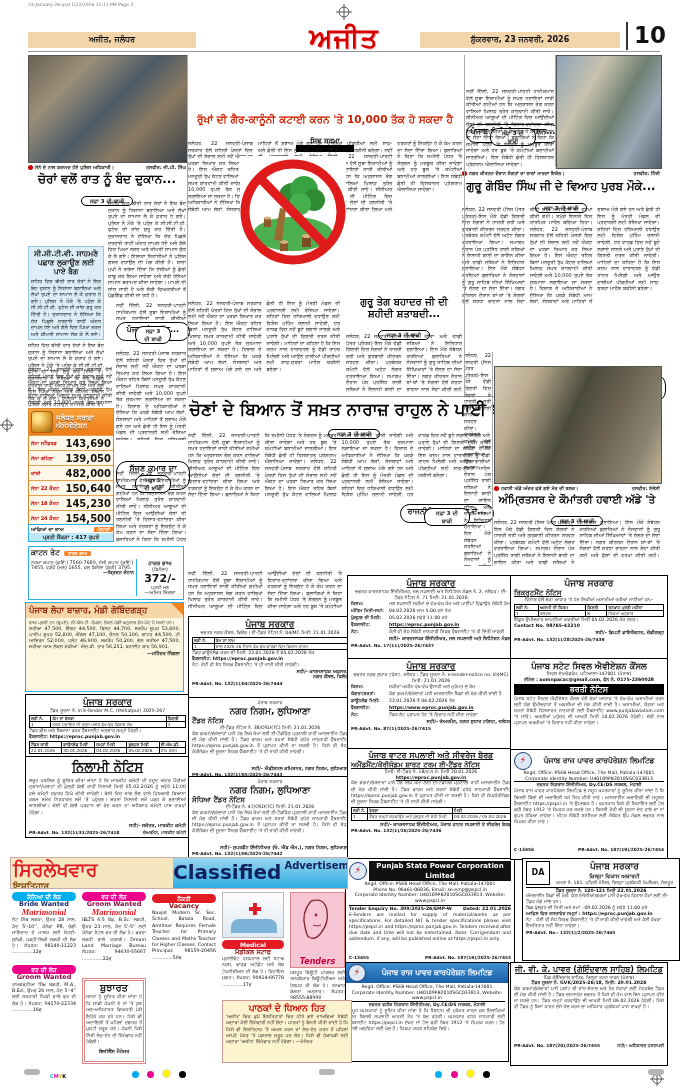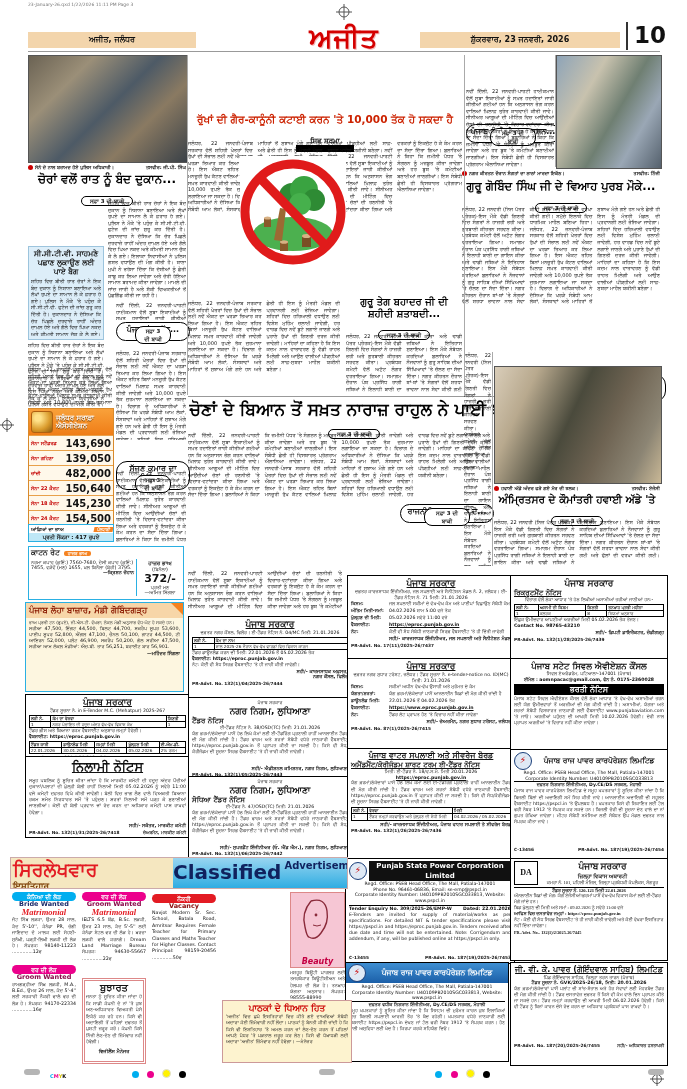--- a/index.html
+++ b/index.html
@@ -577,21 +577,21 @@
     <div class="ns">Regd. Office: PSEB Head Office, The Mall, Patiala-147001</div>
     <div class="ns">Corporate Identity Number: U40109PB2010SGC033813</div>
     <div style="font-weight:bold;text-align:center;border-top:1px solid #000;">ਦਫ਼ਤਰ ਨਿਗਰਾਨ ਇੰਜੀਨੀਅਰ, Dy.CE/DS ਸਰਕਲ, ਮੋਹਾਲੀ</div>
     <div class="bodytxt" style="height:58px;font-size:4.6px;">ਪੰਜਾਬ ਰਾਜ ਪਾਵਰ ਕਾਰਪੋਰੇਸ਼ਨ ਲਿਮਟਿਡ ਦੇ ਸਮੂਹ ਖਪਤਕਾਰਾਂ ਨੂੰ ਸੂਚਿਤ ਕੀਤਾ ਜਾਂਦਾ ਹੈ ਕਿ ਬਿਜਲੀ ਬਿੱਲਾਂ ਦੀ ਅਦਾਇਗੀ ਸਮੇਂ ਸਿਰ ਕੀਤੀ ਜਾਵੇ। ਆਨਲਾਈਨ ਅਦਾਇਗੀ ਦੀ ਸਹੂਲਤ ਵੈੱਬਸਾਈਟ https://pspcl.in 'ਤੇ ਉਪਲਬਧ ਹੈ। ਖਪਤਕਾਰ ਕਿਸੇ ਵੀ ਸ਼ਿਕਾਇਤ ਲਈ ਟੋਲ ਫਰੀ ਨੰਬਰ 1912 'ਤੇ ਸੰਪਰਕ ਕਰ ਸਕਦੇ ਹਨ। ਬਿਜਲੀ ਚੋਰੀ ਦੀ ਸੂਚਨਾ ਦੇਣ ਵਾਲੇ ਦਾ ਨਾਂ ਗੁਪਤ ਰੱਖਿਆ ਜਾਵੇਗਾ। ਮੀਟਰ ਸੰਬੰਧੀ ਸਮੱਸਿਆ ਲਈ ਸੰਬੰਧਤ ਉਪ ਮੰਡਲ ਦਫ਼ਤਰ ਨਾਲ ਸੰਪਰਕ ਕੀਤਾ ਜਾਵੇ।</div>
     <div class="prline">
         <span>C-13456</span>
       <span>PR-Advt. No. 187(19)/2025-26/7454</span>
       </div>
   </div>
 
-  <div class="abs notice" style="left:510px;top:858px;width:150px;height:97px;font-family:Liberation Serif, serif;">
+  <div class="abs notice" style="left:522px;top:858px;width:150px;height:97px;">
     <div style="display:flex;gap:3px;align-items:center;">
       <div style="width:22px;height:22px;border:1.2px solid #000;flex:none;text-align:center;font-weight:bold;font-size:8px;line-height:22px;">DA</div>
       <div style="flex:1;text-align:center;">
         <div style="font-weight:bold;font-size:9px;">ਪੰਜਾਬ ਸਰਕਾਰ</div>
         <div style="font-size:5.5px;font-weight:bold;">ਜ਼ਿਲ੍ਹਾ ਵਿਕਾਸ ਅਥਾਰਟੀ</div>
         <div class="ns">ਕਮਰਾ ਨੰ. 101, ਪਹਿਲੀ ਮੰਜ਼ਿਲ, ਜ਼ਿਲ੍ਹਾ ਪ੍ਰਬੰਧਕੀ ਕੰਪਲੈਕਸ, ਸੰਗਰੂਰ</div>
       </div>
     </div>
     <div class="ns" style="font-weight:bold;border-top:1px solid #000;margin-top:1px;">ਟੈਂਡਰ ਸੂਚਨਾ ਨੰ. 120-121 ਮਿਤੀ 22.01.2026</div>
     <div>ਔਨਲਾਈਨ ਬਿਡਾਂ ਦੀ ਮੰਗ: ਯੋਗ ਏਜੰਸੀਆਂ/ਫ਼ਰਮਾਂ ਪਾਸੋਂ ਵੱਖ-ਵੱਖ ਵਿਕਾਸ ਕੰਮਾਂ ਲਈ ਈ-ਟੈਂਡਰ ਮੰਗੇ ਜਾਂਦੇ ਹਨ।</div>
@@ -646,30 +646,39 @@
       <div style="font-weight:bold;font-size:5px;text-align:center;">ਵਿਜੀਲੈਂਸ ਮੈਨੇਜਰ</div>
     </div>
   </div>
 
   <div class="abs" style="left:152px;top:892px;width:64px;">
     <div class="ctab redtab" style="margin-top:2px;">ਨੌਕਰੀ</div>
     <div class="wl" style="color:#8a0a0a;">Vacancy</div>
     <div class="adtxt" style="height:62px;">Navjot Modern Sr. Sec. School, Batala Road, Amritsar Requires Female Teacher for Primary Classes and Maths Teacher for Higher Classes. Contact Principal: 98159-20456 ..............50ਵ</div>
   </div>
 
+  <div class="abs" style="left:222px;top:892px;width:62px;">
+    <div style="height:44px;background:linear-gradient(#fdfdfd,#dfe9f2);border:1px solid #bbb;position:relative;">
+      <div style="position:absolute;left:26px;top:10px;width:12px;height:12px;background:#e31b23;clip-path:polygon(33% 0,66% 0,66% 33%,100% 33%,100% 66%,66% 66%,66% 100%,33% 100%,33% 66%,0 66%,0 33%,33% 33%);"></div>
+      <div style="position:absolute;left:8px;top:26px;width:46px;height:14px;border-radius:8px 8px 0 0;background:#7fb2d8;"></div>
+    </div>
+    <div class="ctab redtab" style="margin-top:2px;">Medical</div>
+    <div class="wl" style="color:#8a0a0a;">ਮੈਡੀਕਲ ਸਟਾਫ</div>
+    <div class="adtxt" style="height:40px;">ਪ੍ਰਾਈਵੇਟ ਹਸਪਤਾਲ ਲਈ ਸਟਾਫ ਨਰਸ, ਵਾਰਡ ਅਟੈਂਡੈਂਟ ਅਤੇ ਲੈਬ ਟੈਕਨੀਸ਼ੀਅਨ ਦੀ ਲੋੜ ਹੈ। ਰਿਹਾਇਸ਼ ਮੁਫ਼ਤ। ਸੰਪਰਕ: 90414-66778 ..............17ਵ</div>
+  </div>
 
   <div class="abs" style="left:290px;top:892px;width:55px;">
     <div style="height:74px;background:#f6c6d4;border:1px solid #d88;position:relative;">
       <svg width="55" height="60" viewBox="0 0 55 60">
         <path d="M20 8 Q34 4 36 18 Q38 30 30 40 Q24 48 18 44" fill="none" stroke="#8a2a3a" stroke-width="1.4"></path>
         <path d="M20 8 Q10 20 14 34 Q16 44 18 44" fill="none" stroke="#8a2a3a" stroke-width="1.4"></path>
         <circle cx="25" cy="22" r="1.4" fill="#8a2a3a"></circle>
         <path d="M22 32 Q26 34 30 32" fill="none" stroke="#8a2a3a" stroke-width="1"></path>
       </svg>
-      <div style="position:absolute;bottom:1px;width:100%;text-align:center;color:#c40042;font-weight:bold;font-size:8px;font-style:italic;">Beauty</div>
+      <div style="position:absolute;bottom:1px;width:100%;text-align:center;color:#c40042;font-weight:bold;font-size:8px;font-style:italic;">Tenders</div>
     </div>
     <div class="adtxt" style="height:30px;margin-top:2px;">ਮਸ਼ਹੂਰ ਬਿਊਟੀ ਪਾਰਲਰ ਲਈ ਤਜਰਬੇਕਾਰ ਬਿਊਟੀਸ਼ੀਅਨ ਅਤੇ ਹੈਲਪਰ ਦੀ ਲੋੜ ਹੈ। ਤਨਖਾਹ ਯੋਗਤਾ ਅਨੁਸਾਰ। ਸੰਪਰਕ: 98555-88990 ..............21ਵ</div>
   </div>
 
   <div class="abs readers" style="left:222px;top:1000px;width:122px;height:57px;">
     <div class="rh">ਪਾਠਕਾਂ ਦੇ ਧਿਆਨ ਹਿਤ</div>
     <div class="adtxt" style="height:42px;">'ਅਜੀਤ' ਵਿਚ ਛਪੇ ਇਸ਼ਤਿਹਾਰਾਂ ਵਿਚ ਕੀਤੇ ਗਏ ਦਾਅਵਿਆਂ ਸੰਬੰਧੀ ਅਦਾਰਾ ਕੋਈ ਜ਼ਿੰਮੇਵਾਰੀ ਨਹੀਂ ਲੈਂਦਾ। ਪਾਠਕਾਂ ਨੂੰ ਬੇਨਤੀ ਕੀਤੀ ਜਾਂਦੀ ਹੈ ਕਿ ਕਿਸੇ ਵੀ ਇਸ਼ਤਿਹਾਰ 'ਤੇ ਅਮਲ ਕਰਨ ਜਾਂ ਲੈਣ-ਦੇਣ ਕਰਨ ਤੋਂ ਪਹਿਲਾਂ ਆਪਣੇ ਪੱਧਰ 'ਤੇ ਪੜਤਾਲ ਜ਼ਰੂਰ ਕਰ ਲੈਣ। ਕਿਸੇ ਵੀ ਧੋਖਾਧੜੀ ਲਈ ਅਦਾਰਾ 'ਅਜੀਤ' ਜ਼ਿੰਮੇਵਾਰ ਨਹੀਂ ਹੋਵੇਗਾ। —ਮੈਨੇਜਰ</div>
   </div>
 
   <div class="abs" style="left:24px;top:1066px;width:640px;height:12px;display:flex;align-items:center;">

